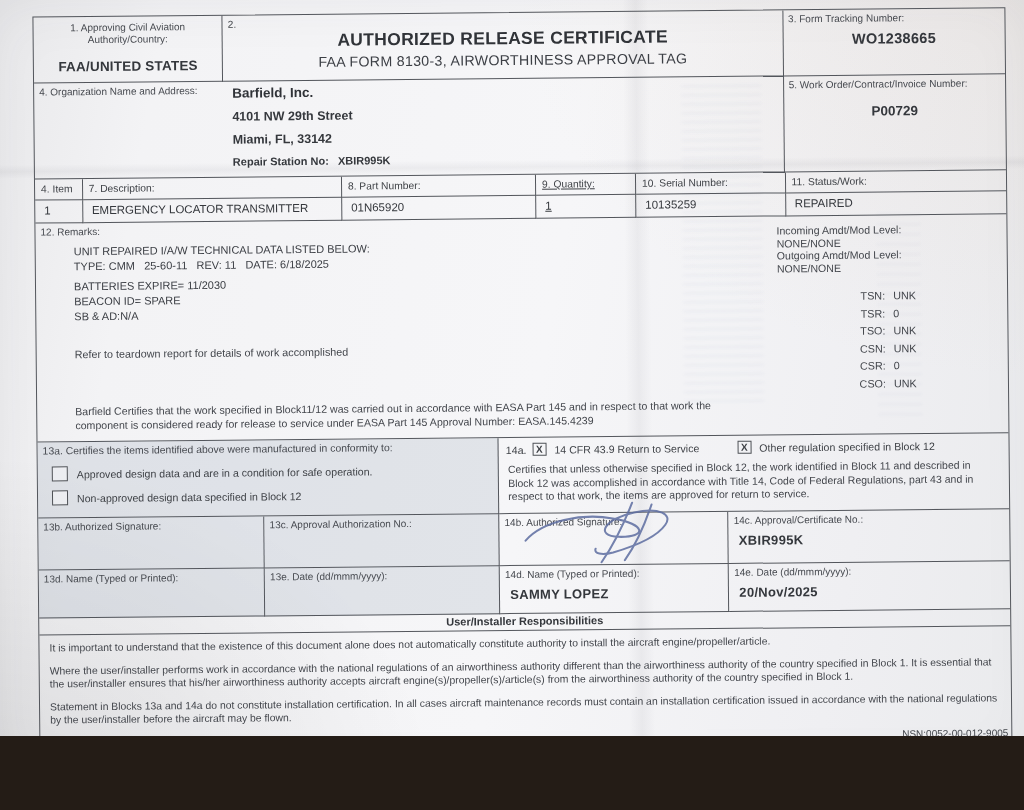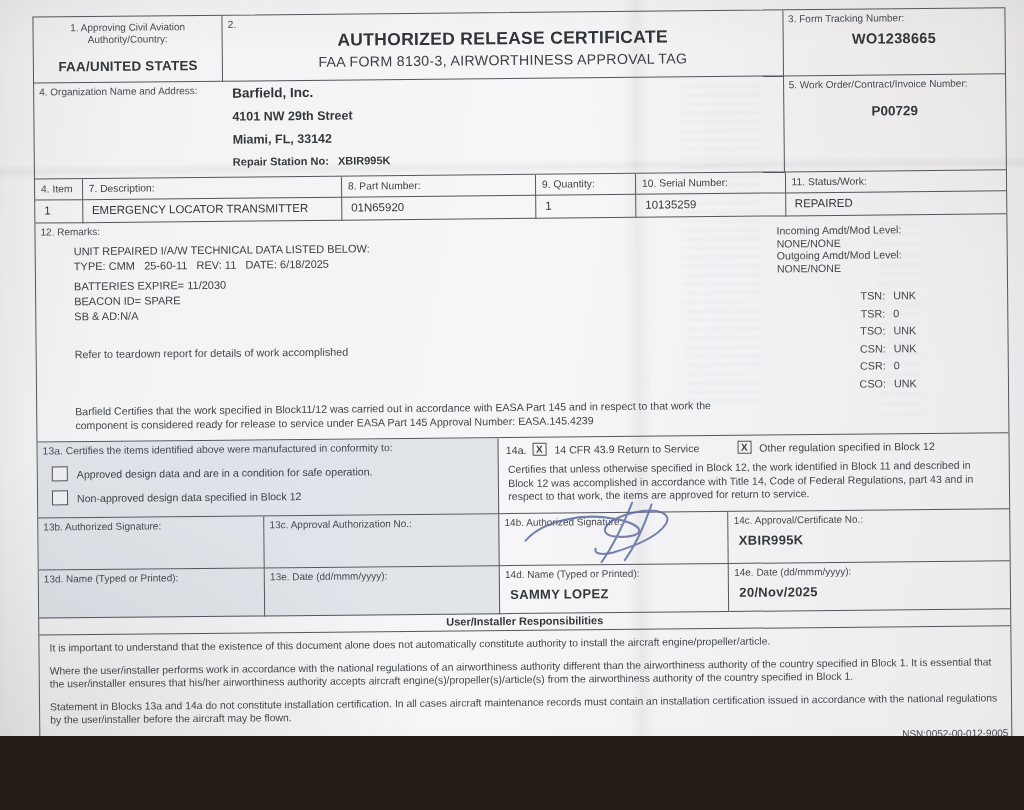--- a/index.html
+++ b/index.html
@@ -55,21 +55,21 @@
   .b4-inner .adr { font-size:12.5px; font-weight:bold; color:#35383d; margin-bottom:9px; }
   .b4-inner .rs  { font-size:11px; font-weight:bold; color:#35383d; }
   .b5 { width:22.8%; }
   .b5 .lbl { line-height:12.5px; }
   .b5 .val { font-size:13.5px; font-weight:bold; color:#34373c; text-align:center; margin-top:12px; }
 
   
   .r-ithead { height:21px; }
   .r-itrow  { height:23px; }
   .c-item { width:4.9%; } .c-desc { width:26.7%; } .c-part { width:20.0%; }
-  .c-qty { width:10.3%; } .c-ser { width:15.4%; } .c-stat { width:22.7%; }
+  .c-qty { width:10.3%;text-decoration:underline; } .c-ser { width:15.4%; } .c-stat { width:22.7%; }
   .ithead { font-size:10.3px; padding:4px 4px 0 6px; white-space:nowrap; }
   .itval { font-size:11.5px; color:#35383d; padding:4px 4px 0 9px; white-space:nowrap; }
 
   
   .r-remarks { height:219px; }
   .b12 { width:100%; }
   .rem-lines { margin:7px 0 0 38px; font-size:11px; color:#3a3d43; }
   .rem-lines div { margin-bottom:3px; white-space:pre-wrap; }
   .rem-lines div:nth-child(2) { margin-bottom:8px; }
   .rem-note1 { margin:26px 0 0 38px; font-size:10.8px; color:#43464c; }

